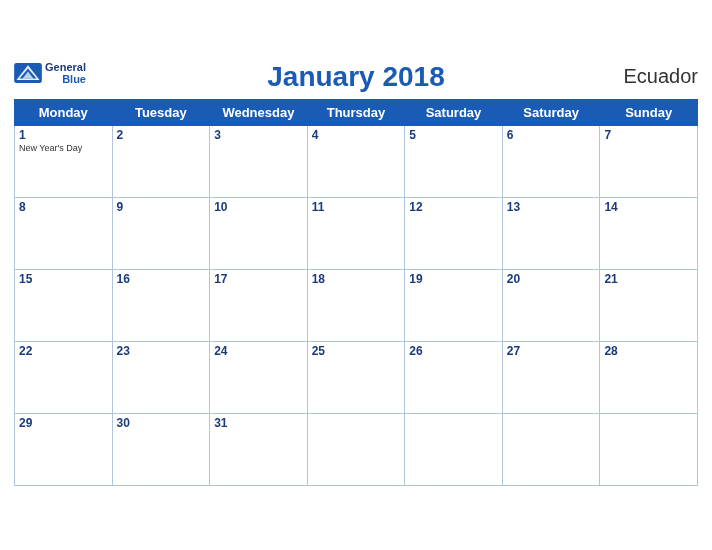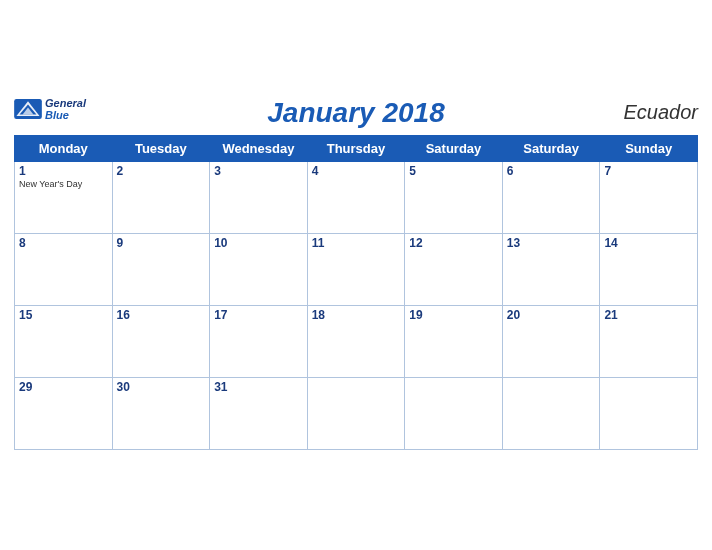--- a/index.html
+++ b/index.html
@@ -16,38 +16,38 @@
       width: 712px;
       padding: 10px 14px 14px 14px;
       background: #fff;
     }
     .calendar-header {
       display: flex;
       align-items: center;
       justify-content: center;
       position: relative;
       margin-bottom: 6px;
-      font-style: italic;
     }
     .logo-area {
       position: absolute;
       left: 0;
       top: 0;
       display: flex;
       flex-direction: column;
       align-items: flex-start;
     }
     .logo-text {
       font-size: 11px;
       color: #1a3a7c;
       font-weight: bold;
       line-height: 1.1;
     }
     .logo-blue {
       color: #1a5bb5;
+      text-align: right;
     }
     .logo-icon {
       width: 28px;
       height: 20px;
     }
     .logo-block {
       display: flex;
       align-items: center;
       gap: 3px;
     }
@@ -203,20 +203,43 @@
           </td>
           <td>
             <span class="day-number">20</span>
           </td>
           <td>
             <span class="day-number">21</span>
           </td>
         </tr>
         <tr>
           <td>
+            <span class="day-number">22</span>
+          </td>
+          <td>
+            <span class="day-number">23</span>
+          </td>
+          <td>
+            <span class="day-number">24</span>
+          </td>
+          <td>
+            <span class="day-number">25</span>
+          </td>
+          <td>
+            <span class="day-number">26</span>
+          </td>
+          <td>
+            <span class="day-number">27</span>
+          </td>
+          <td>
+            <span class="day-number">28</span>
+          </td>
+        </tr>
+        <tr>
+          <td>
             <span class="day-number">29</span>
           </td>
           <td>
             <span class="day-number">30</span>
           </td>
           <td>
             <span class="day-number">31</span>
           </td>
           <td class="empty-cell"></td>
           <td class="empty-cell"></td>

